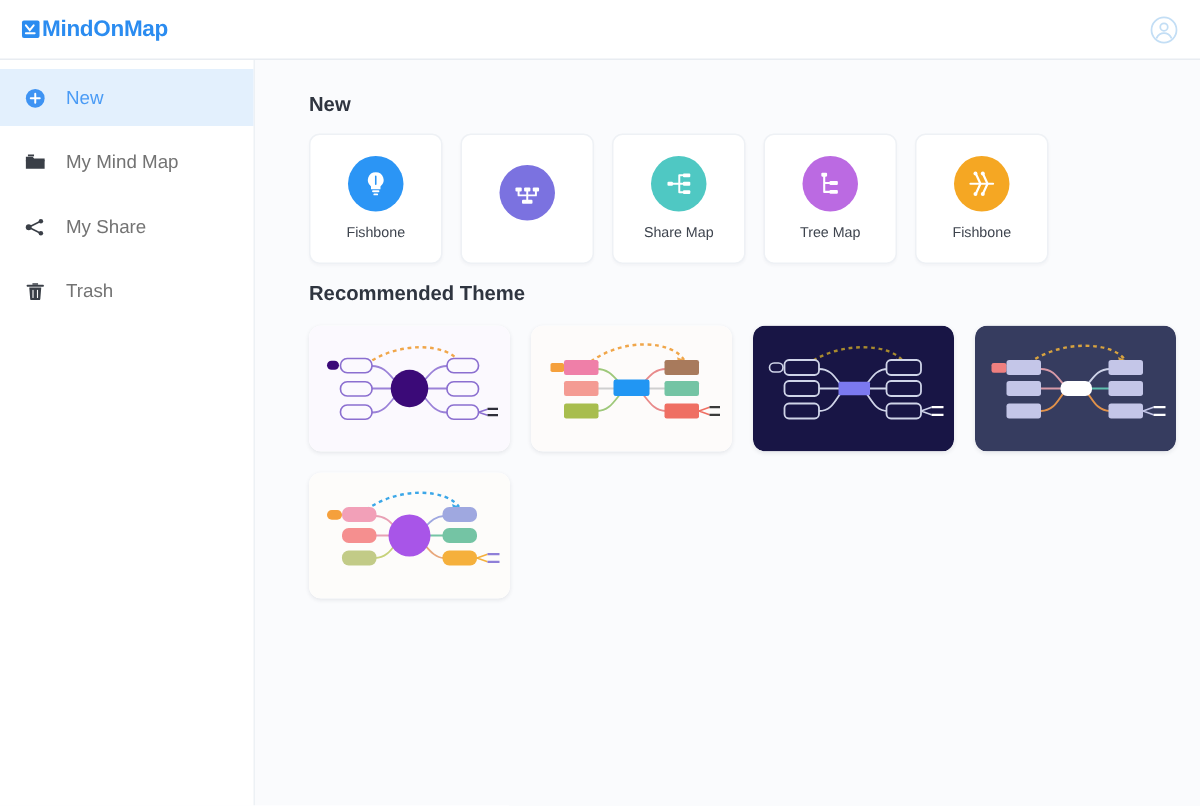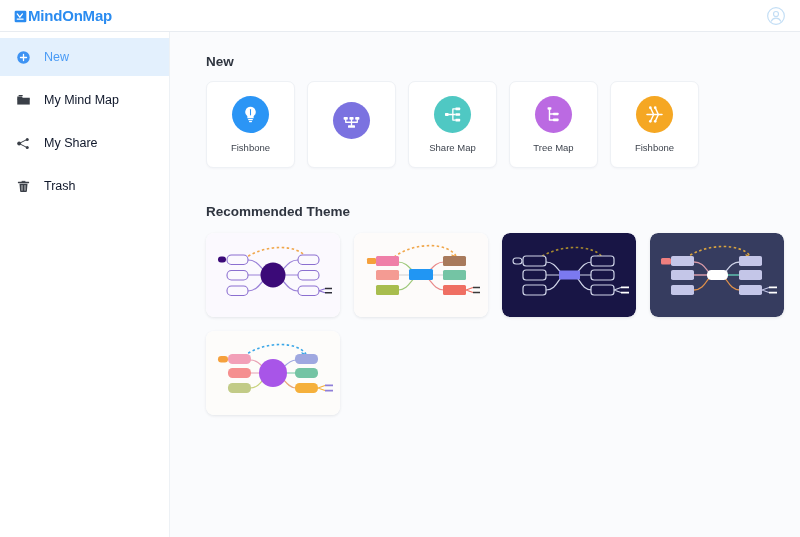--- a/index.html
+++ b/index.html
@@ -7,21 +7,21 @@
     width: 800px; height: 537px;
     font-family: "Liberation Sans", sans-serif;
     background: #ffffff;
     overflow: hidden;
   }
 
   .app { width: 800px; height: 537px; display: flex; flex-direction: column; }
 
   
   .header {
-    height: 32px; min-height: 32px;
+    height: 40px; min-height: 32px;
     background: #ffffff;
     border-bottom: 1px solid #e8ecf1;
     display: flex; align-items: center;
     justify-content: space-between;
     padding: 0 14px 0 14px;
   }
   .logo {
     display: flex; align-items: center;
     font-size: 15px; font-weight: bold;
     color: #2b8cf0; letter-spacing: -0.2px;
@@ -47,21 +47,21 @@
     width: 170px; min-width: 170px;
     background: #ffffff;
     border-right: 1px solid #edf1f5;
     padding-top: 6px;
   }
   .side-item {
     height: 38px;
     display: flex; align-items: center;
     padding-left: 14px;
     font-size: 12.5px;
-    color: #0f172a;
+    color: #737373;
     cursor: pointer;
     margin-bottom: 5px;
   }
   .side-item.active { background: #e3f0fd; color: #4a9bf5; }
   .side-ico {
     width: 18px; height: 18px;
     margin-right: 12px;
     display: flex; align-items: center; justify-content: center;
     flex-shrink: 0;
   }
@@ -69,21 +69,21 @@
   
   .main {
     flex: 1; background: #fafbfd;
     padding: 22px 0 0 36px;
     overflow: hidden;
   }
   .section-title {
     font-size: 13.5px; font-weight: bold;
     color: #2f3540; margin-bottom: 12px;
   }
-  .section-title.theme-title { margin-top: 36px; margin-bottom: 14px; }
+  .section-title.theme-title { margin-top: 12px; margin-bottom: 14px; }
 
   .card-grid { display: flex; flex-wrap: wrap; gap: 12px; width: 620px; }
   .tcard {
     width: 89px; height: 87px;
     background: #ffffff;
     border: 1px solid #eef1f5;
     border-radius: 7px;
     display: flex; flex-direction: column;
     align-items: center; justify-content: center;
     cursor: pointer;

